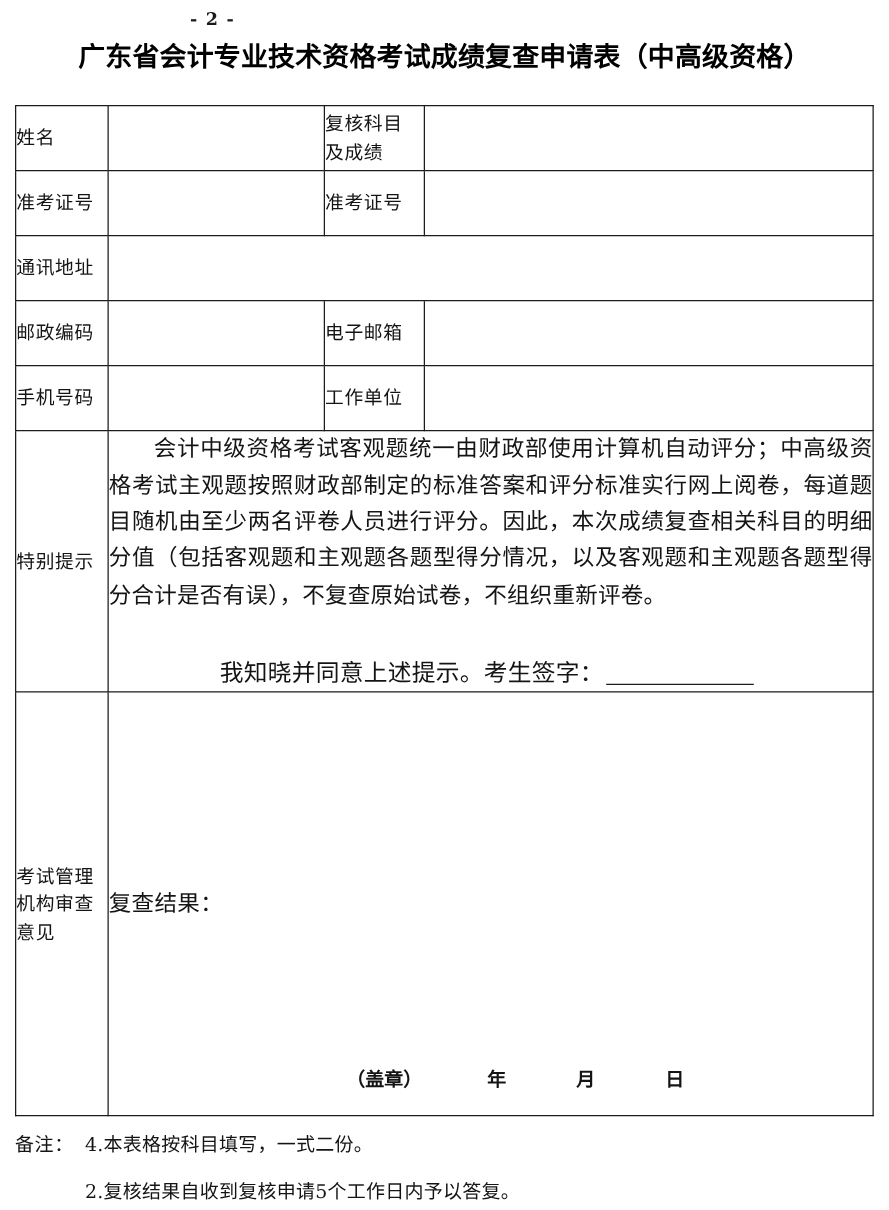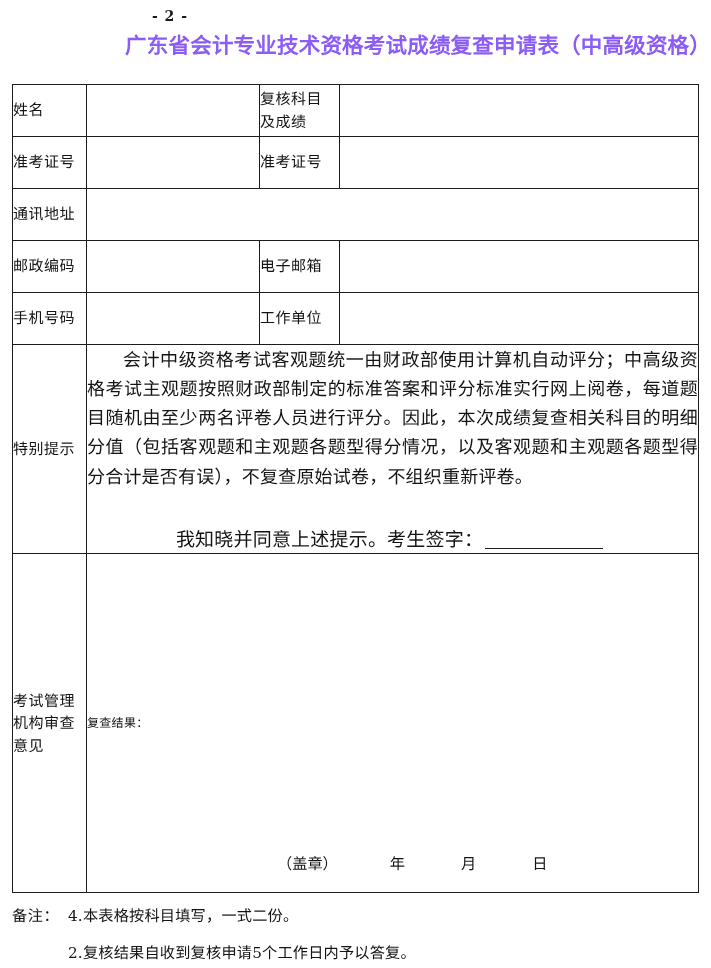--- a/index.html
+++ b/index.html
@@ -34,25 +34,25 @@
     font-weight: bold;
     letter-spacing: 1px;
     color: #1a1a1a;
   }
 
   .doc-title {
     position: absolute;
     top: 28px;
     left: 0;
     width: 711px;
-    text-align: right;
+    text-align: center;
     font-size: 21.5px;
     font-weight: bold;
     letter-spacing: 0.2px;
-    color: #8b5cf6;
+    color: #000000;
     white-space: nowrap;
   }
 
   
   .form-table {
     position: absolute;
     top: 84px;
     left: 12px;
     width: 686px;
     border-collapse: collapse;
@@ -126,32 +126,33 @@
     letter-spacing: 0.5px;
     line-height: 1.55;
   }
   .review-body {
     vertical-align: top;
     padding: 10px 12px 0 10px;
     position: relative;
     height: 338px;
   }
   .review-title {
-    font-size: 12px;
+    font-size: 18px;
     letter-spacing: 0.3px;
   }
   .stamp-line {
     position: absolute;
     left: 0;
     right: 15px;
     bottom: 16px;
     text-align: left;
     padding-left: 190px;
     font-size: 15.2px;
     white-space: nowrap;
+    font-weight: bold;
   }
   .stamp-line .sp1 { display: inline-block; width: 52px; }
   .stamp-line .sp2 { display: inline-block; width: 56px; }
   .stamp-line .sp3 { display: inline-block; width: 56px; }
 
   
   .notes {
     position: absolute;
     left: 12px;
     top: 905px;

